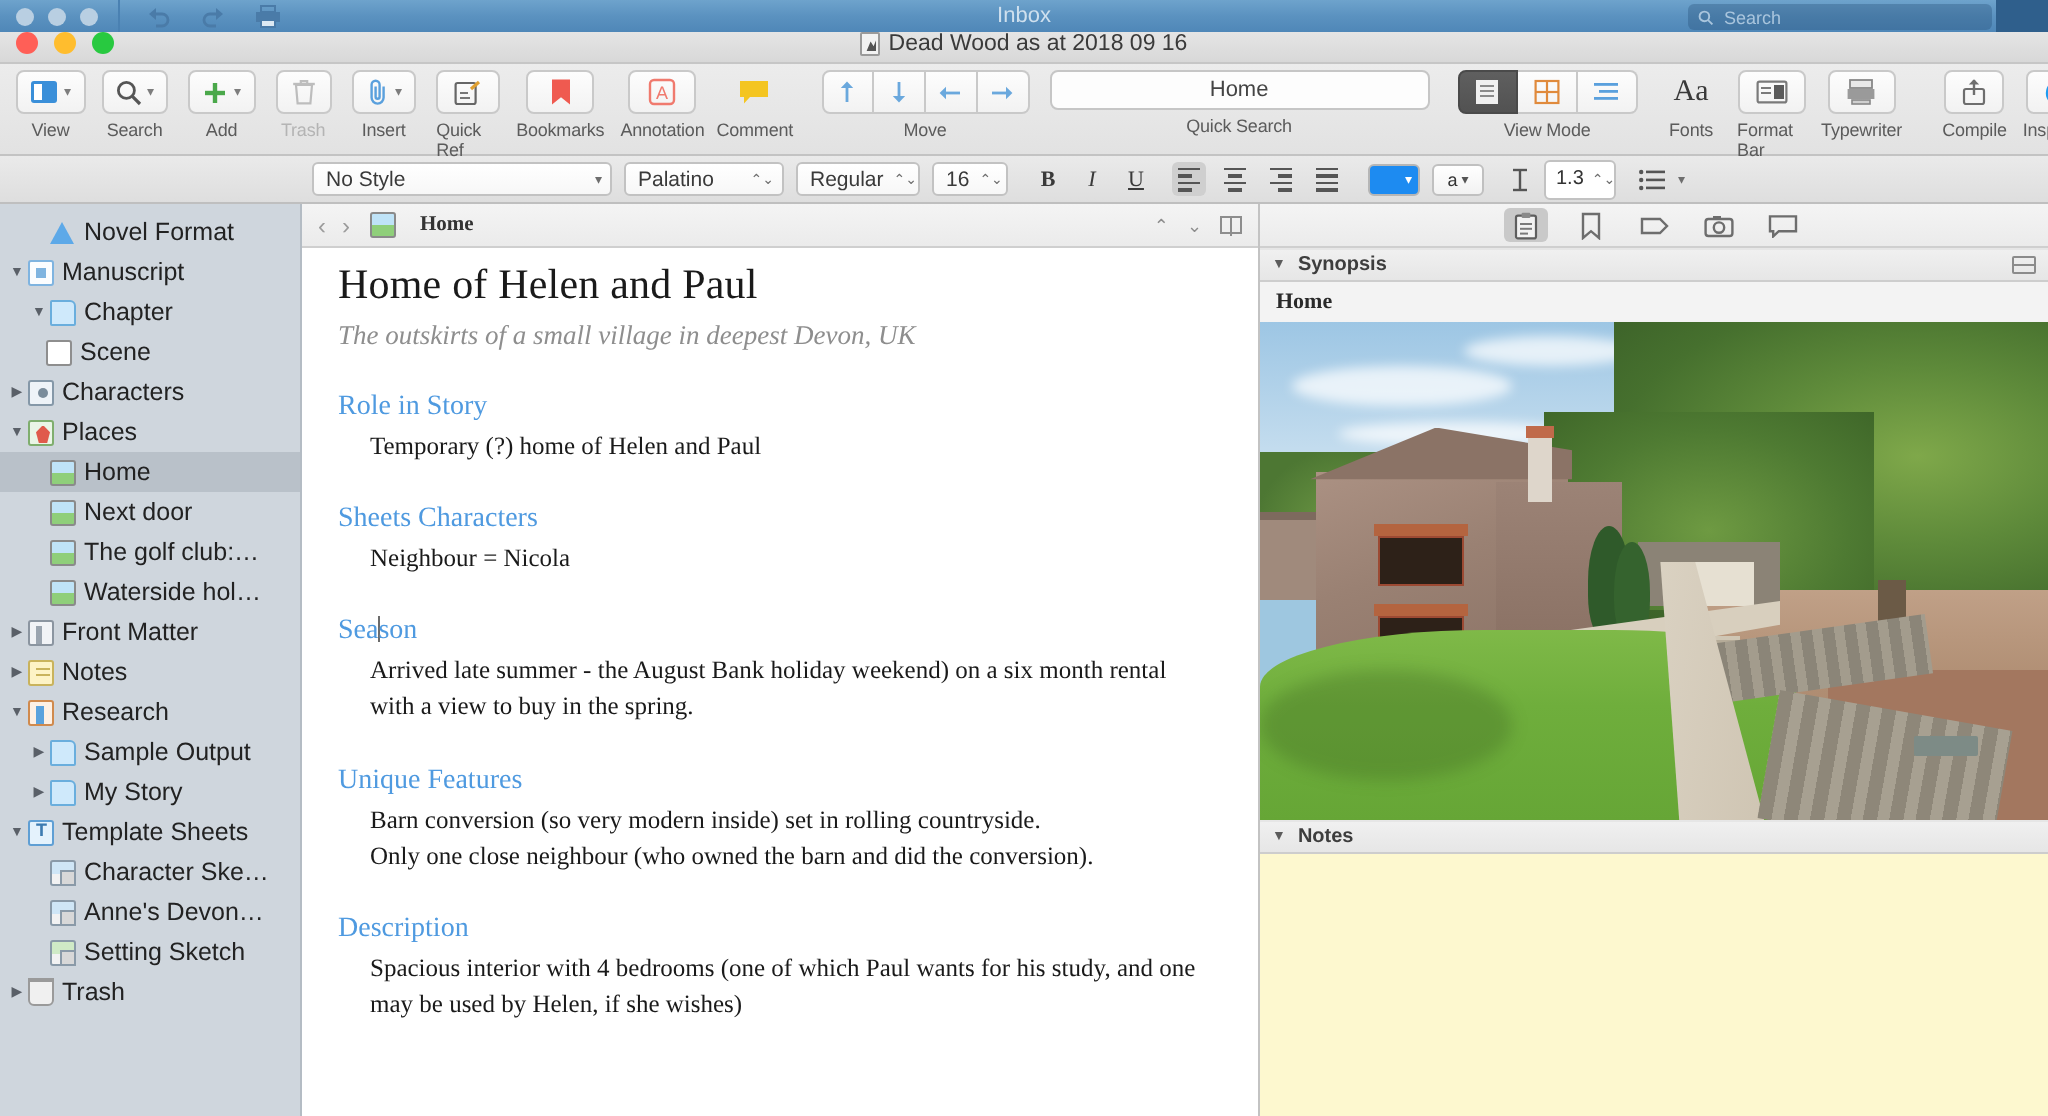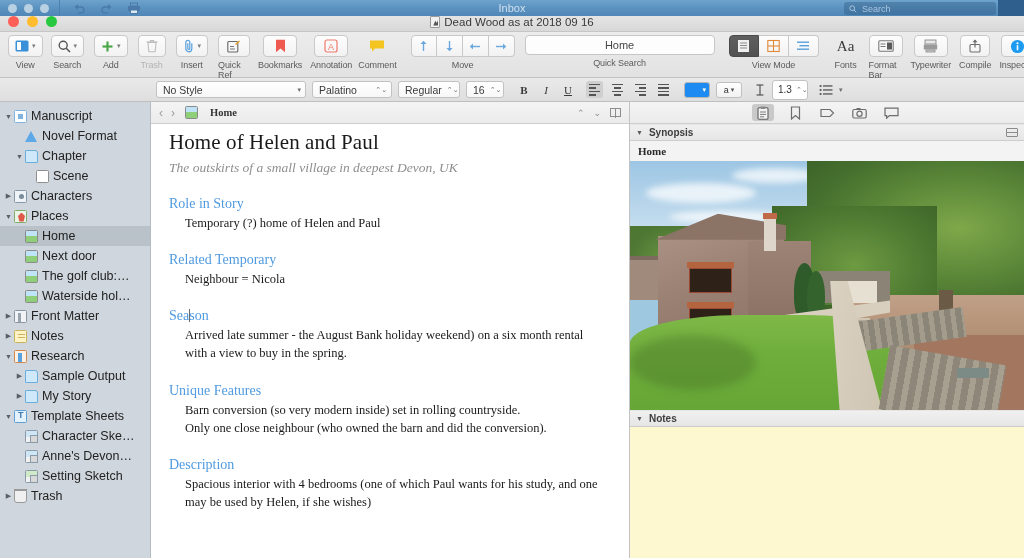--- a/index.html
+++ b/index.html
@@ -566,21 +566,21 @@
       <div class="tb-btn" style="min-width:34px">
         <svg width="15" height="14" viewBox="0 0 15 14">
             <rect x="2" y="1" width="11" height="4" fill="#e8e8e8" stroke="#888" stroke-width="0.9"></rect>
             <rect x="0.8" y="5.5" width="13.4" height="5" fill="#9a9a9a"></rect>
             <rect x="3" y="11" width="9" height="2" fill="#cfcfcf" stroke="#888" stroke-width="0.8"></rect>
           </svg>
       </div>
       <span class="tb-label">Typewriter</span>
     </div>
 
-    <div class="tb-group" style="margin-left:8px">
+    <div class="tb-group" style="margin-left:20px">
       <div class="tb-btn" style="min-width:30px">
         <svg width="12" height="14" viewBox="0 0 12 14">
             <rect x="1" y="5.5" width="10" height="7.5" rx="1" fill="none" stroke="#6e6e6e" stroke-width="1.1"></rect>
             <line x1="6" y1="1" x2="6" y2="8.5" stroke="#6e6e6e" stroke-width="1.2"></line>
             <path d="M6 0.6L3.4 3.3h5.2z" fill="#6e6e6e"></path>
           </svg>
       </div>
       <span class="tb-label">Compile</span>
     </div>
 
@@ -668,36 +668,36 @@
         <rect x="4" y="5.3" width="9.5" height="1.3" fill="#555"></rect>
       <circle cx="1.6" cy="10" r="1.1" fill="#555"></circle>
         <rect x="4" y="9.3" width="9.5" height="1.3" fill="#555"></rect>
     </svg>
     <span class="arrow" style="font-size:7px;color:#6e6e6e">▾</span>
   </div>
 
   <div class="body-split">
 
     <div class="binder" id="binder">
+        <div class="row" style="padding-left: 14px;">
+          <span class="disc"></span>
+          <span class="ic warn"></span>
+          <span>Novel Format</span>
+        </div>
         <div class="row" style="padding-left: 3px;">
           <span class="disc">▼</span>
           <span class="ic ms"></span>
           <span>Manuscript</span>
         </div>
         <div class="row" style="padding-left: 14px;">
-          <span class="disc"></span>
-          <span class="ic warn"></span>
-          <span>Novel Format</span>
-        </div>
-        <div class="row" style="padding-left: 14px;">
           <span class="disc">▼</span>
           <span class="ic folder"></span>
           <span>Chapter</span>
         </div>
-        <div class="row" style="padding-left: 25px; text-align: right;">
+        <div class="row" style="padding-left: 12px; text-align: right;">
           <span class="disc"></span>
           <span class="ic sheet"></span>
           <span>Scene</span>
         </div>
         <div class="row" style="padding-left: 3px;">
           <span class="disc">▶</span>
           <span class="ic chars"></span>
           <span>Characters</span>
         </div>
         <div class="row" style="padding-left: 3px;">
@@ -787,21 +787,21 @@
           <span>⌃</span>
           <span>⌄</span>
           <span class="split-ico"></span>
         </span>
       </div>
       <div class="doc" id="doc">
           <h1>Home of Helen and Paul</h1>
           <div class="subtitle">The outskirts of a small village in deepest Devon, UK</div>
           <h2>Role in Story</h2>
           <p>Temporary (?) home of Helen and Paul</p>
-          <h2>Related Temporary</h2>
+          <h2>Sheets Characters</h2>
           <p>Neighbour = Nicola</p>
           <h2><span>Sea</span><span class="caret-bar"></span><span>son</span></h2>
           <p>Arrived late summer - the August Bank holiday weekend) on a six month rental with a view to buy in the spring.</p>
           <h2>Unique Features</h2>
           <p>Barn conversion (so very modern inside) set in rolling countryside.</p>
           <p>Only one close neighbour (who owned the barn and did the conversion).</p>
           <h2>Description</h2>
           <p>Spacious interior with 4 bedrooms (one of which Paul wants for his study, and one may be used by Helen, if she wishes)</p>
         </div>
     </div>

